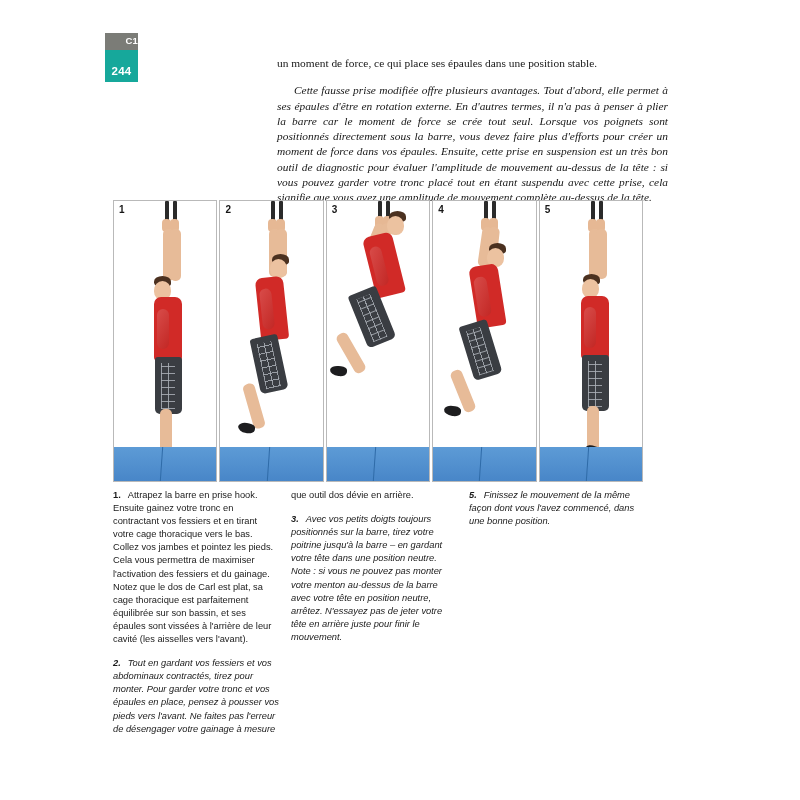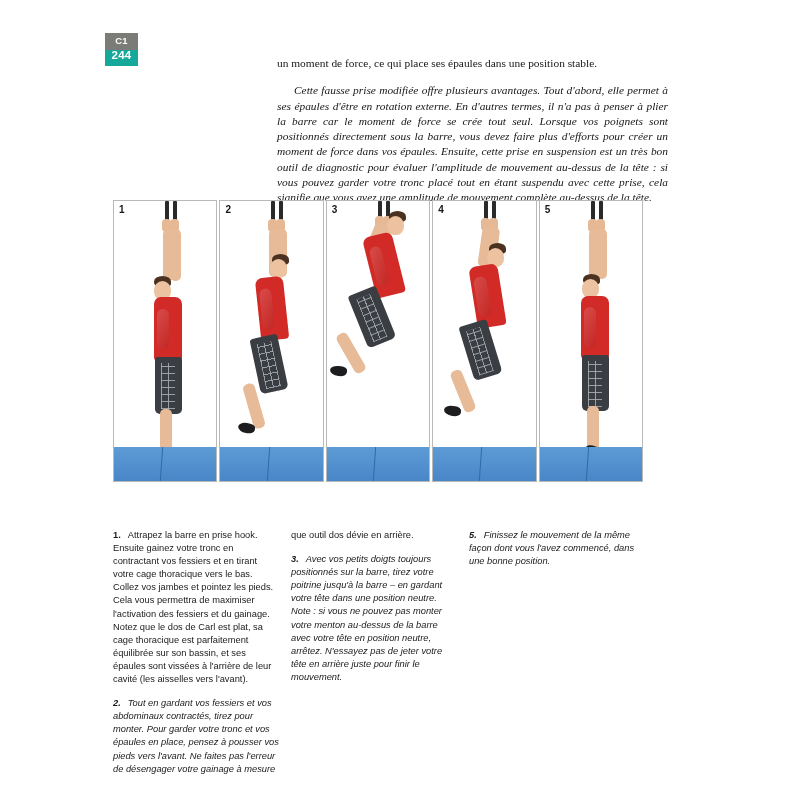--- a/index.html
+++ b/index.html
@@ -35,31 +35,31 @@
     width: 33px;
     display: flex;
     flex-direction: column;
     line-height: 1;
   }
   .badge-chapter {
     background: #7b7c77;
     color: #ffffff;
     font-size: 9.5px;
     font-weight: bold;
-    text-align: center;
+    text-align: right;
     padding: 3px 0 4px 0;
     letter-spacing: 0.2px;
   }
   .badge-page {
     background: #16a89b;
     color: #ffffff;
     font-size: 11.5px;
     font-weight: bold;
     text-align: center;
-    padding: 0 0 5px 0;
+    padding: 16px 0 5px 0;
     letter-spacing: 0.2px;
   }
   .runhead-title {
     margin-left: 13px;
     padding-top: 11px;
     color: #3d3d3d;
     font-size: 8.6px;
     line-height: 1.42;
     letter-spacing: 0.55px;
   }
@@ -204,21 +204,20 @@
     top: 489px;
     width: 540px;
     display: flex;
     gap: 12px;
   }
   .cap-col {
     width: 166px;
     font-size: 9.3px;
     line-height: 13.1px;
     color: #1a1a1a;
-    margin-top: 40px;
   }
   .cap-col p { margin: 0 0 11px 0; }
   .cap-col p:last-child { margin-bottom: 0; font-style: italic; }
   .step-num { font-weight: bold; margin-right: 7px; }
   .note-it { font-style: italic; }
 </style>
 </head>
 <body>
 
 <div class="page">

